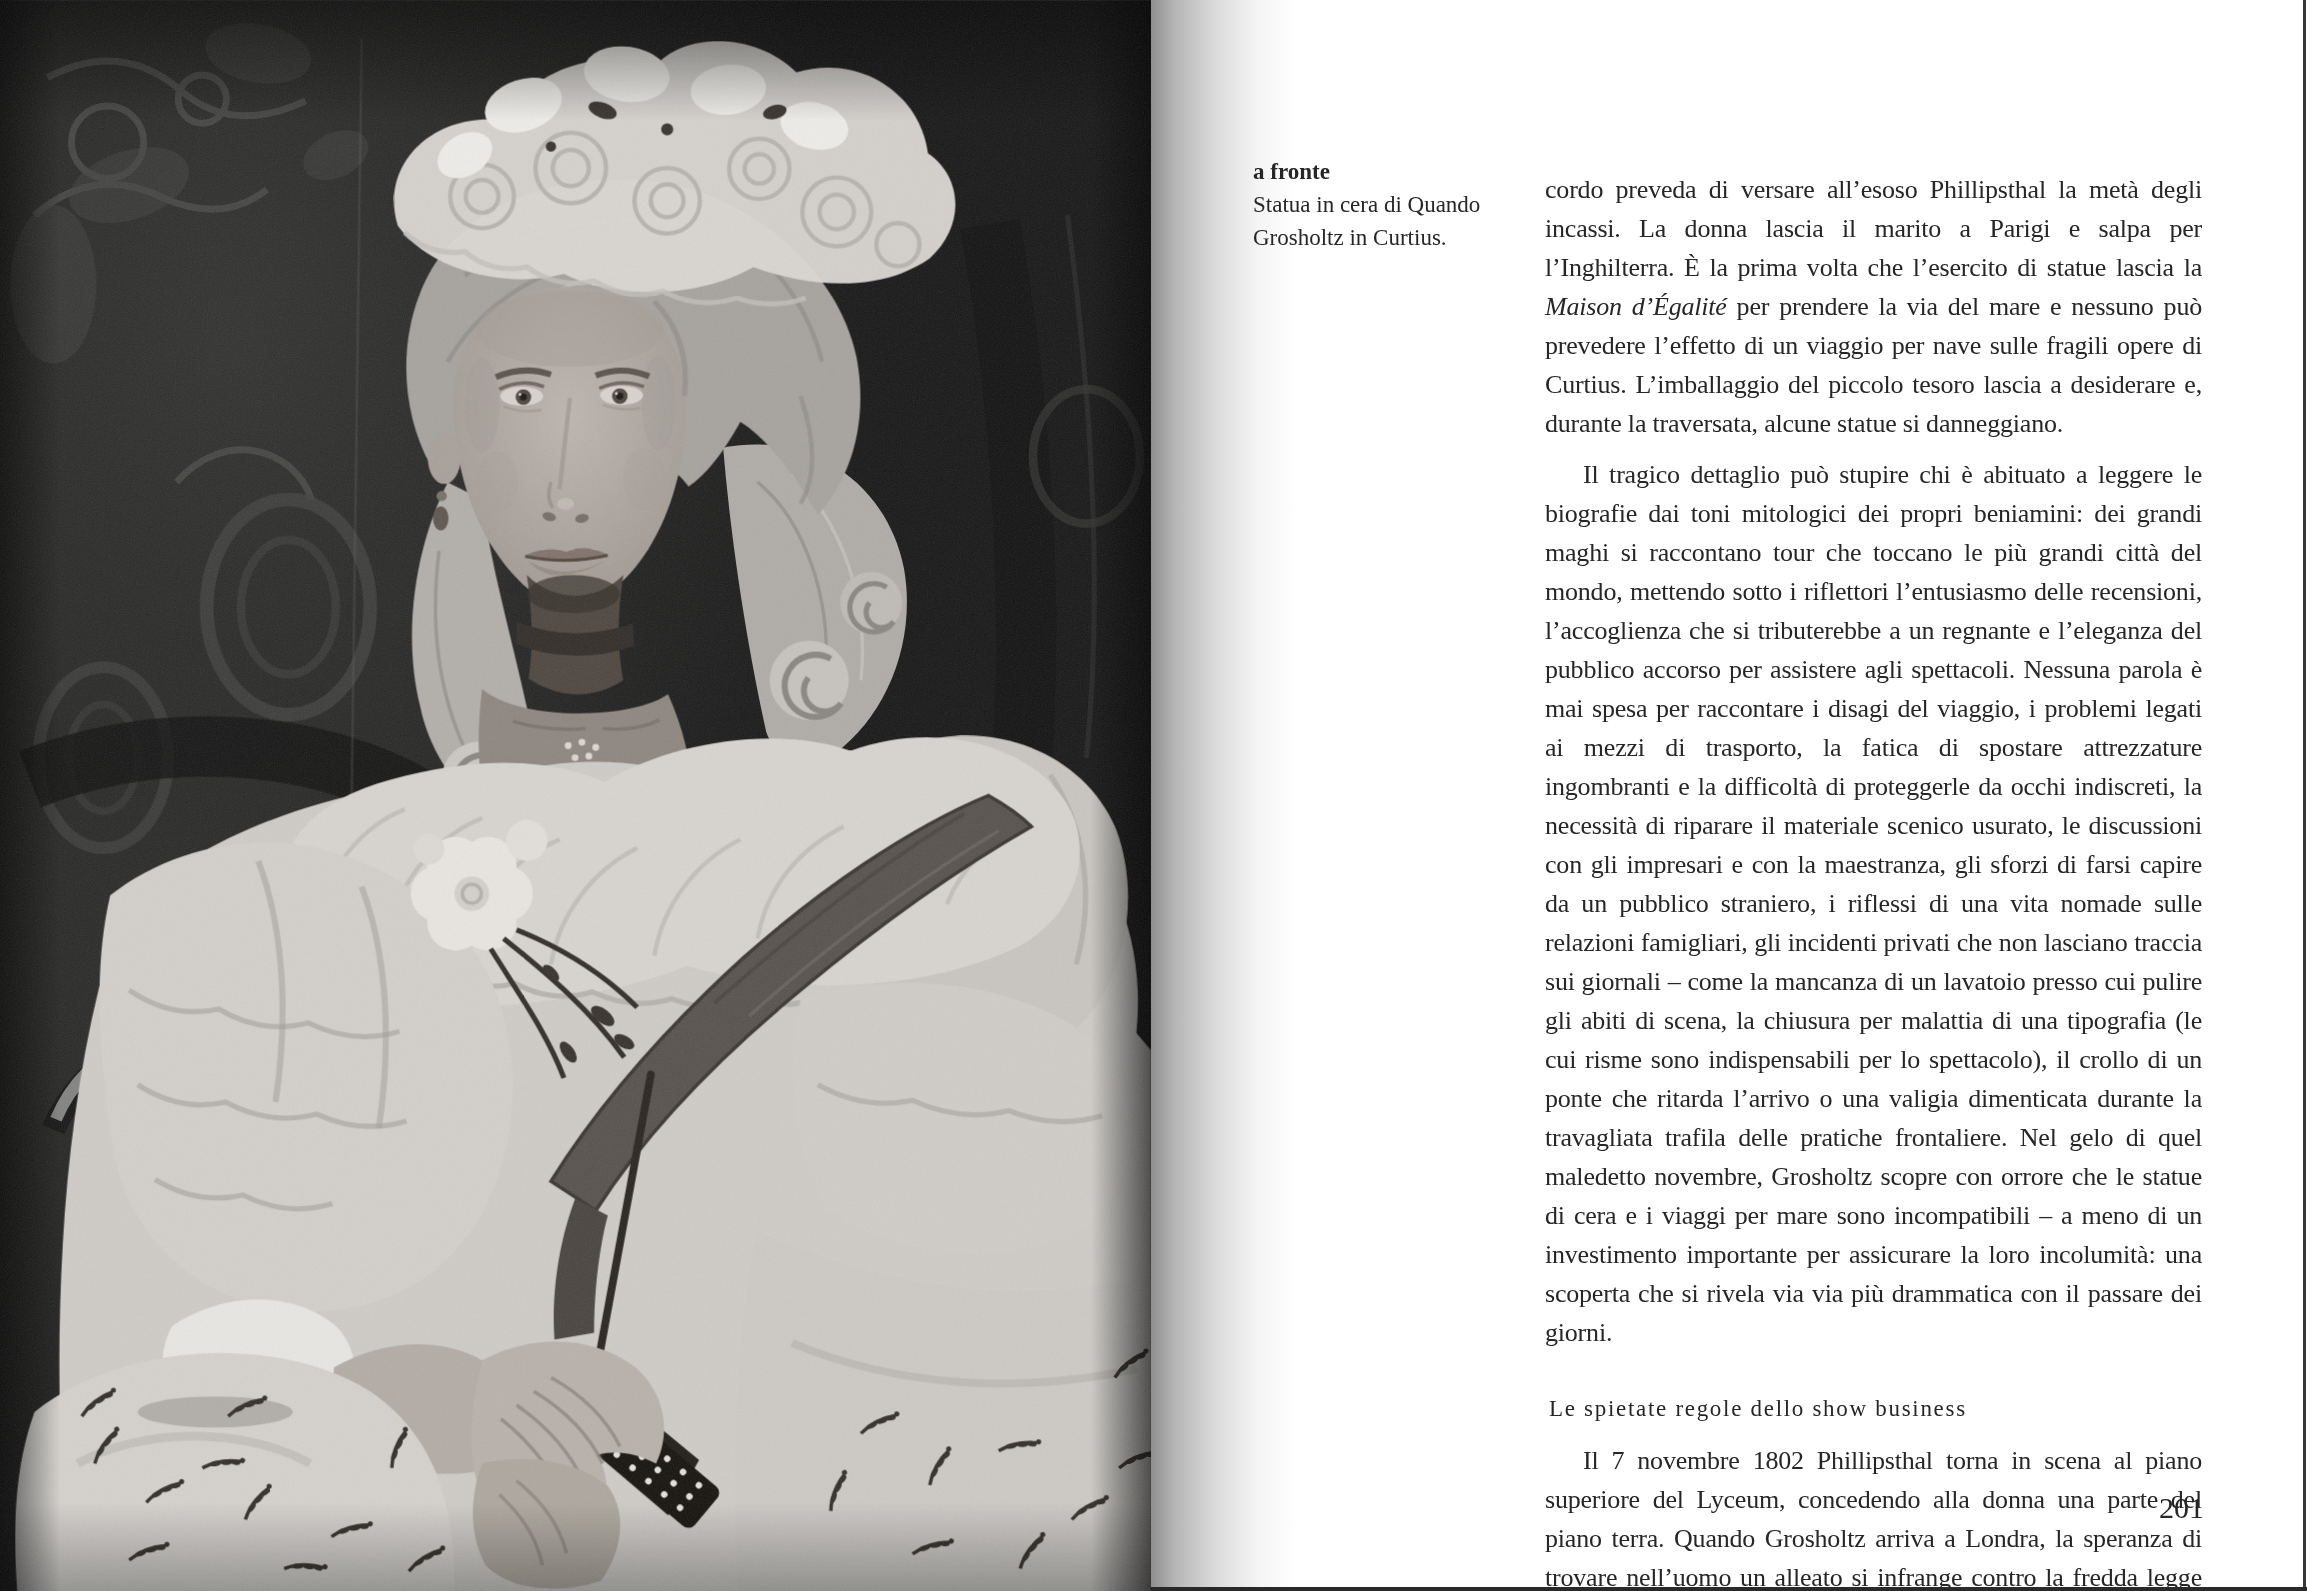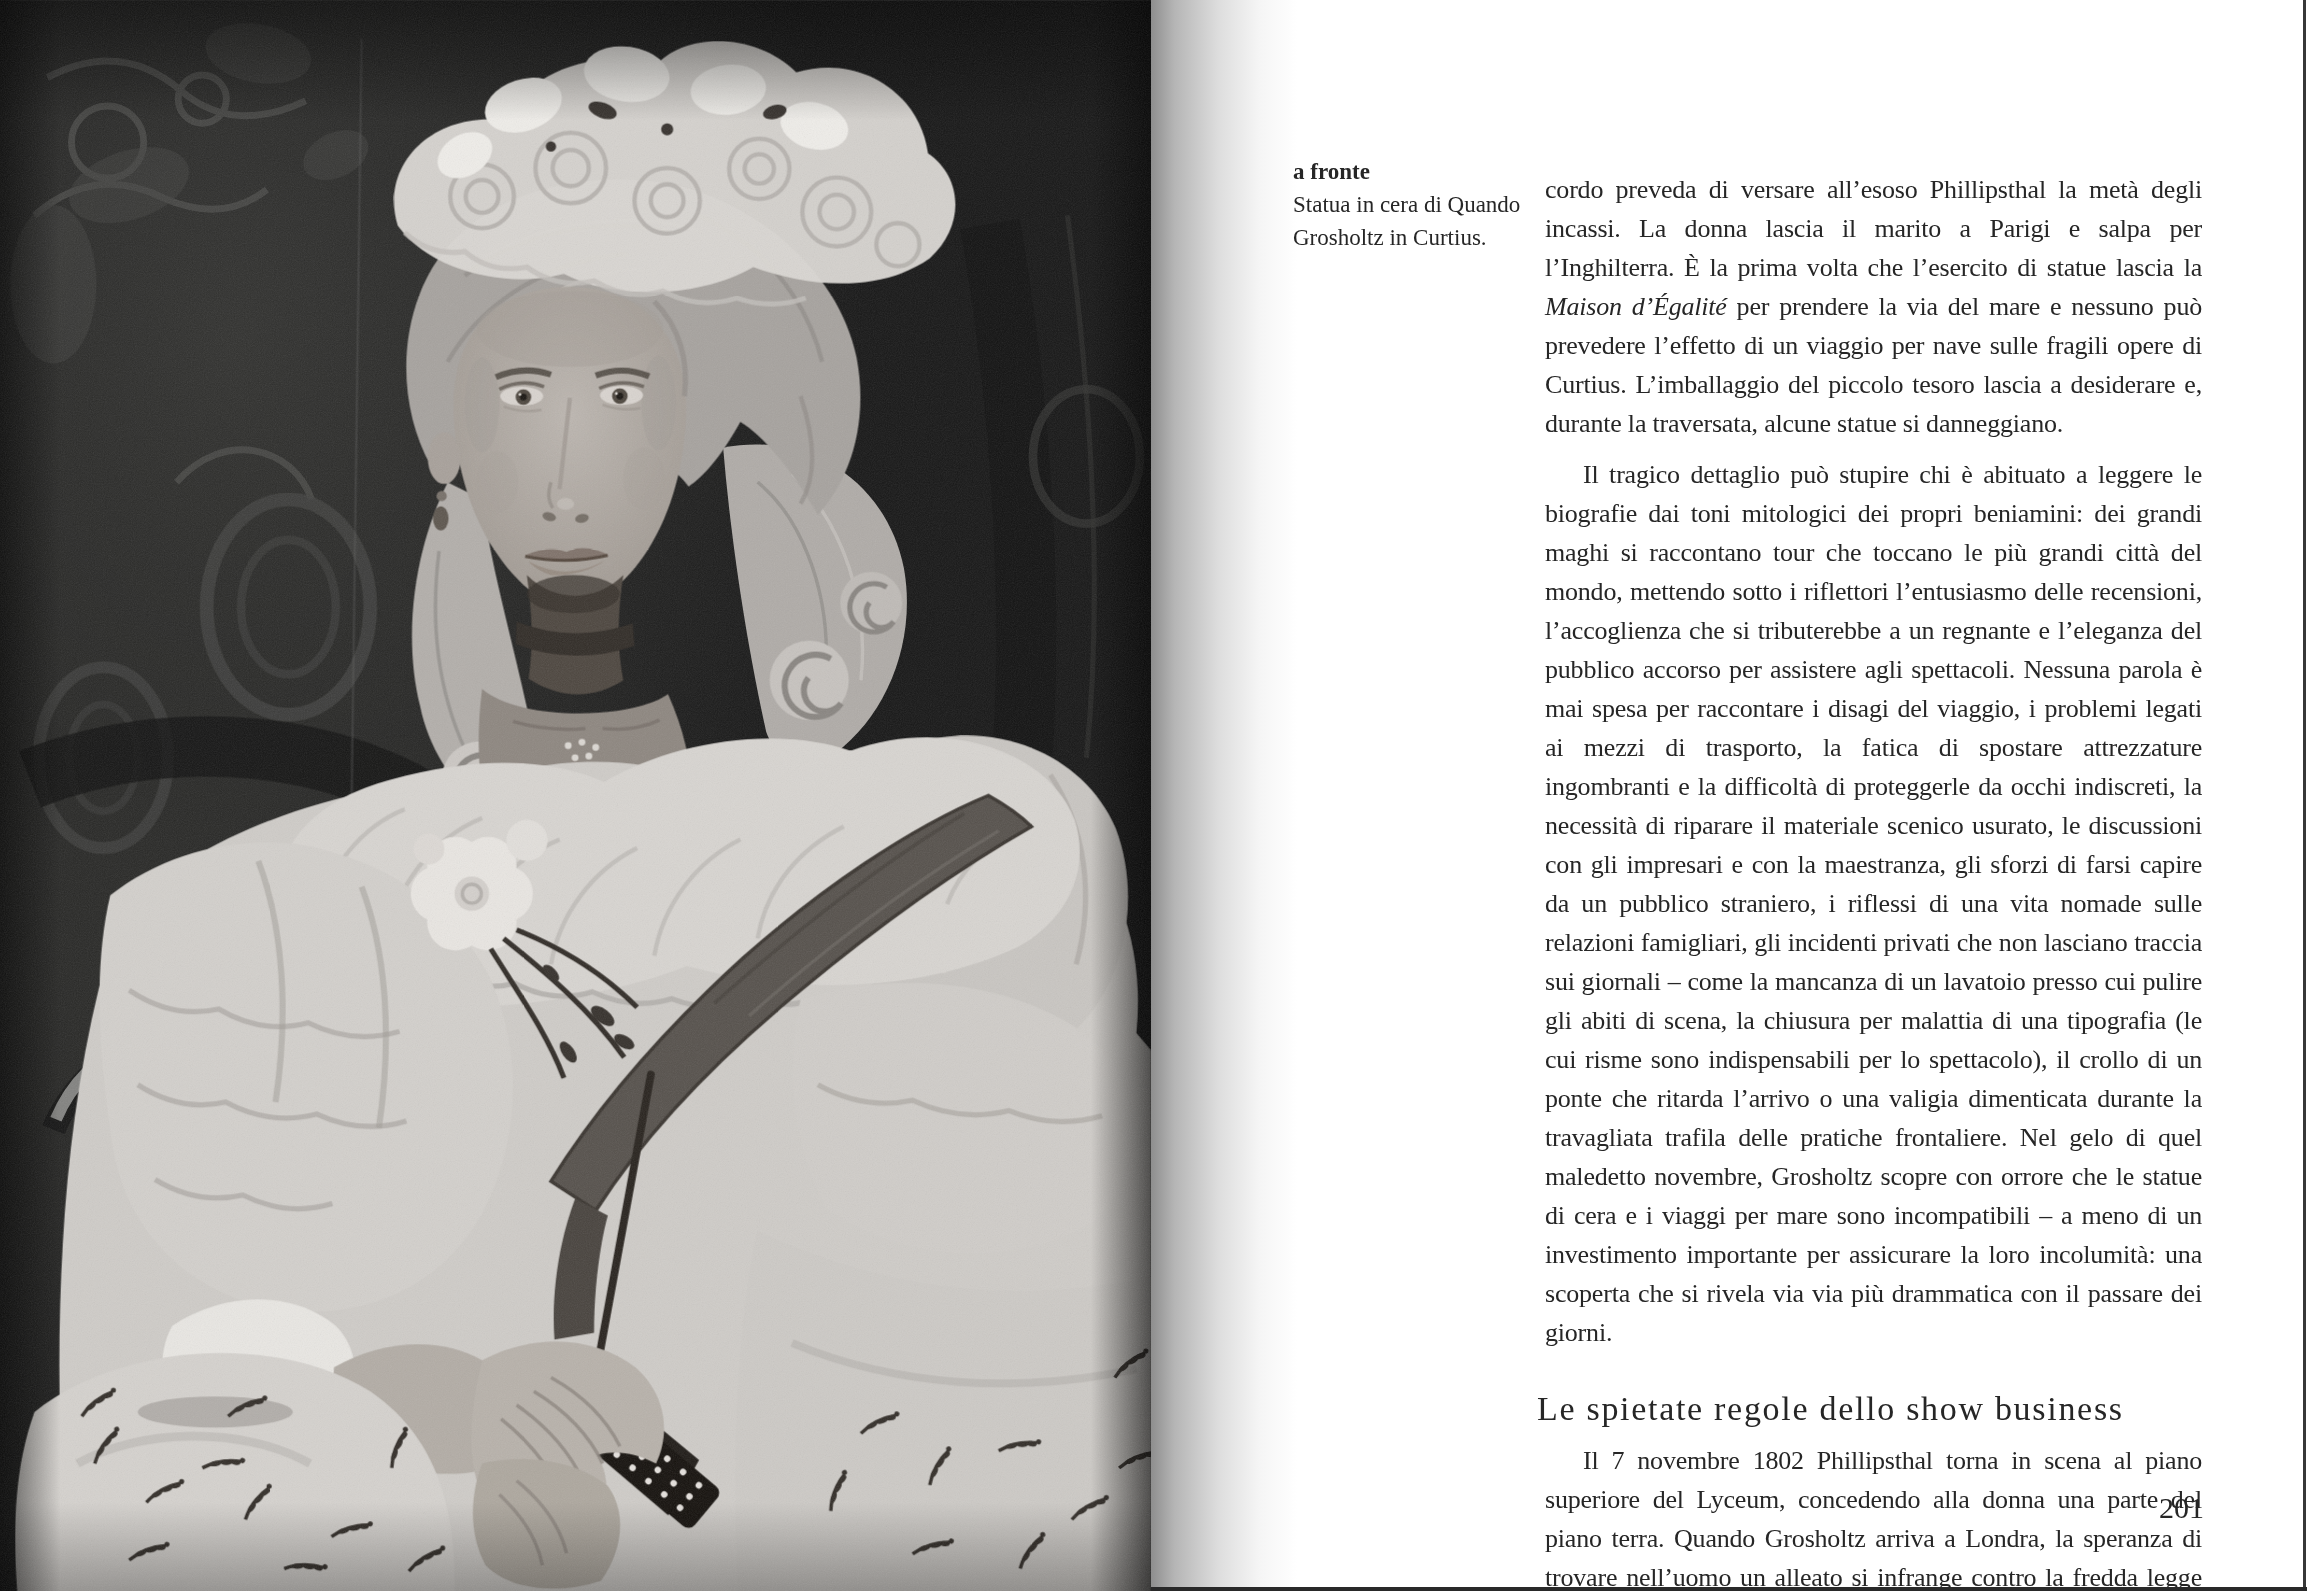--- a/index.html
+++ b/index.html
@@ -5,30 +5,30 @@
   html,body{margin:0;padding:0;background:#6e6e6e;}
   .spread{
     position:relative;width:2307px;height:1592px;background:#ffffff;overflow:hidden;
     font-family:"Liberation Serif", serif;color:#262626;
   }
   .photo{position:absolute;left:0;top:0;display:block;}
   .gutter{
     position:absolute;left:1151px;top:0;width:146px;height:100%;
     background:linear-gradient(90deg,#8e8e8e 0%,#b5b5b5 16%,#dddddd 46%,#f5f5f5 74%,#ffffff 100%);
   }
-  .caption{position:absolute;left:1253px;top:155px;font-size:23px;line-height:33px;margin-left:40px;}
+  .caption{position:absolute;left:1253px;top:155px;font-size:23px;line-height:33px;}
   .caption-label{font-weight:bold;}
   .text-col{
     position:absolute;left:1533px;top:158px;width:681px;
     font-size:26px;line-height:39px;text-align:justify;letter-spacing:-0.2px;
   }
   .text-col p{margin:12px;padding:0;}
   p.indent{text-indent:38px;}
   .subhead{
-    margin:37px 0 13px 4px;font-size:34px;font-weight:normal;letter-spacing:1.7px;
+    margin:37px 0 13px 16px;font-size:23px;font-weight:normal;letter-spacing:1.7px;
   }
   .folio{position:absolute;left:2049px;top:1491px;width:155px;text-align:right;font-size:30px;}
   .edge-right{position:absolute;left:2303px;top:0;width:3.4px;height:100%;background:#383838;}
   .edge-bottom{position:absolute;left:1151px;top:1587px;width:1156px;height:4.3px;background:#292929;}
 </style>
 </head>
 <body>
 
 <div class="spread">
 

